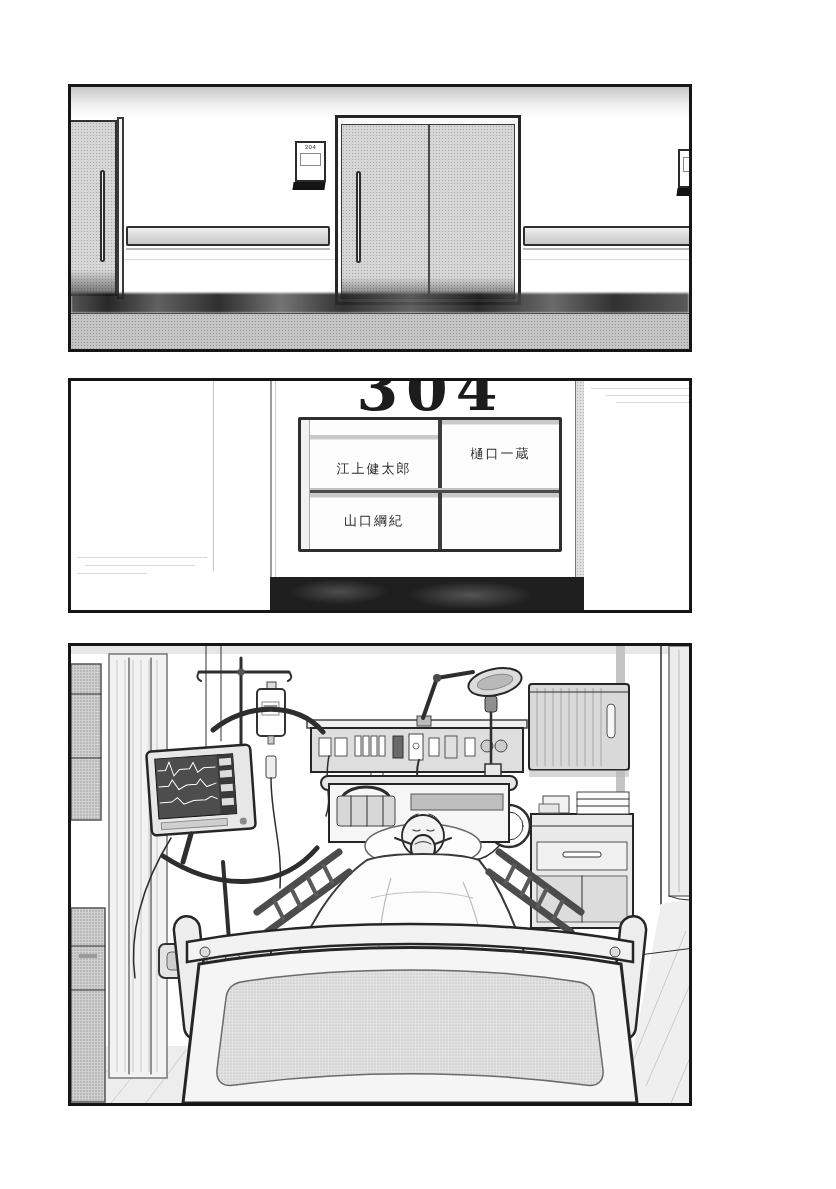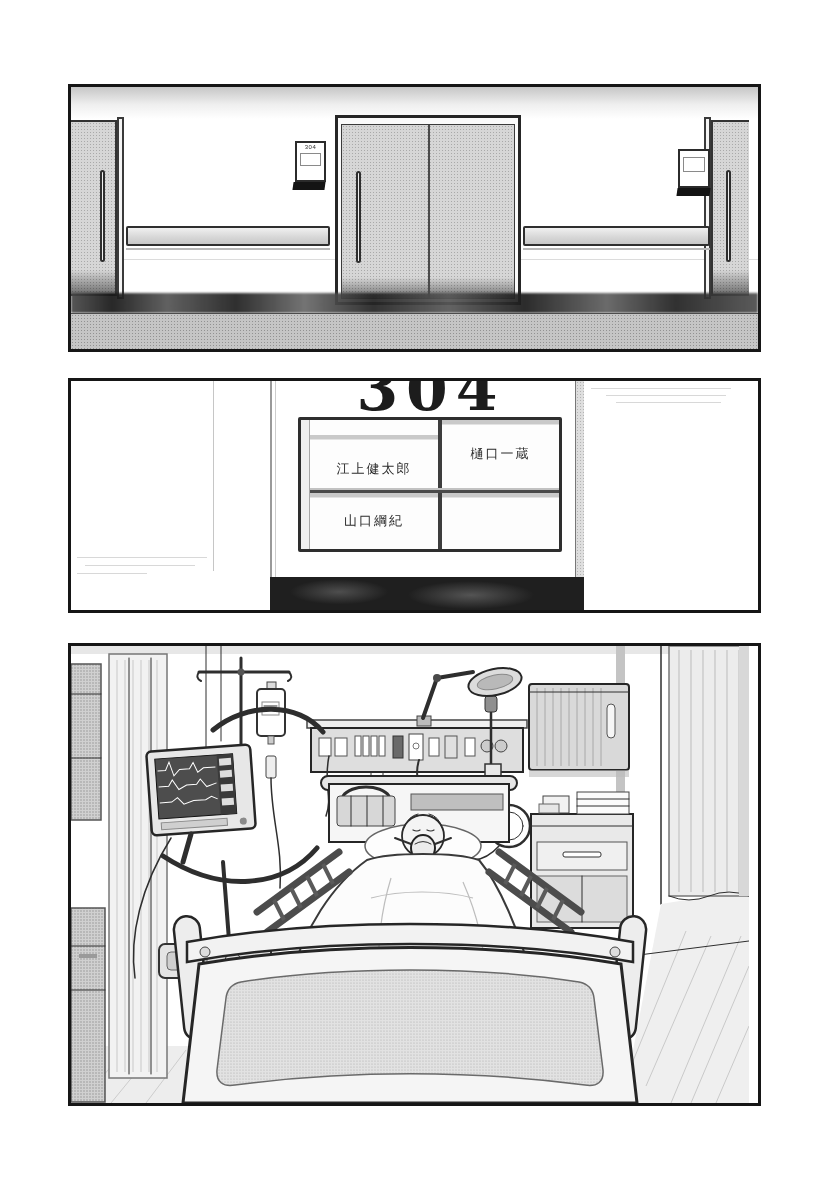--- a/index.html
+++ b/index.html
@@ -1,18 +1,18 @@
 <!DOCTYPE html>
 <html><head>
 <meta charset="utf-8">
 <style>
   html,body{margin:0;padding:0;background:#fff;}
   .page{position:relative;width:836px;height:1189px;background:#ffffff;overflow:hidden;
         font-family:"Liberation Sans","DejaVu Sans",sans-serif;color:#1a1a1a;}
-  .panel{position:absolute;left:68px;width:693px;background:#fff;border:3px solid #161616;
+  .panel{position:absolute;left:68px;width:624px;background:#fff;border:3px solid #161616;
          box-sizing:border-box;overflow:hidden;}
   .panel1{top:84px;height:268px;}
   .panel2{top:378px;height:235px;}
   .panel3{top:643px;height:463px;}
   .abs{position:absolute;}
   .ht-floor{background-color:#c5c5c5;background-image:radial-gradient(#929292 .8px,transparent .9px);background-size:3px 3px;}
 
   
   .p1-topgrad{left:0;top:0;width:100%;height:32px;background:linear-gradient(#c6c6c6,#efefef 55%,#ffffff);}
   .p1-seam{left:0;top:172px;width:100%;height:1px;background:#dcdcdc;}

